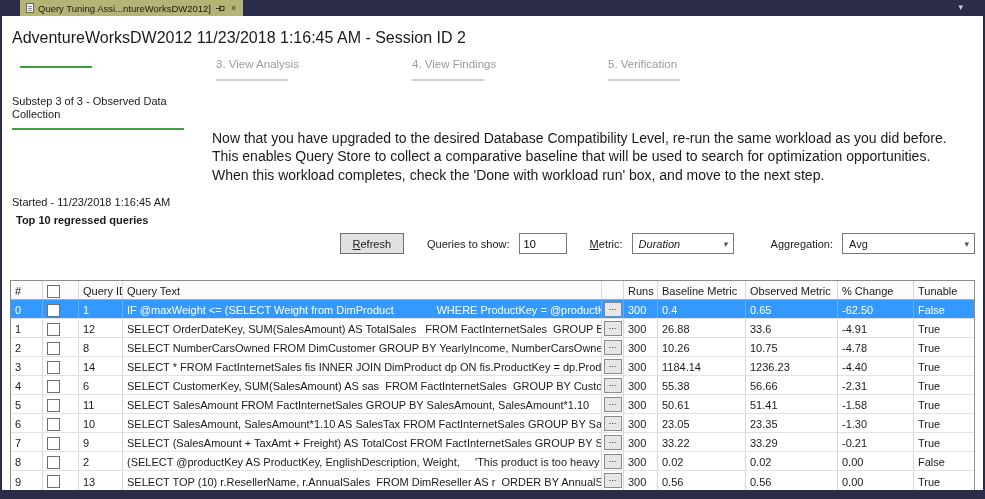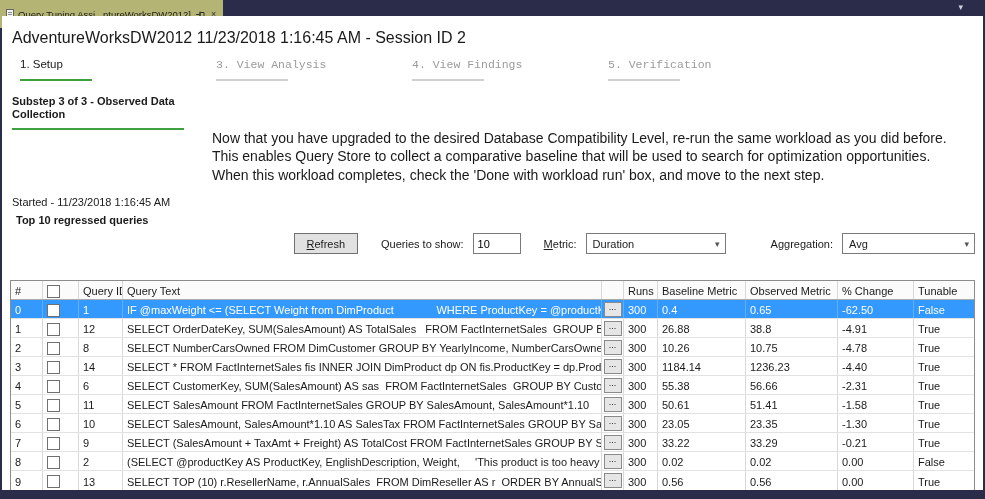--- a/index.html
+++ b/index.html
@@ -10,21 +10,21 @@
     position:relative; width:985px; height:499px;
     background:var(--frame-dark,#2b2b4a);
     overflow:hidden;
   }
 
   
   .titlebar { position:absolute; top:0; left:0; right:0; height:16px; display:flex; align-items:stretch; }
   .doc-tab {
     display:flex; align-items:center; gap:4px;
     background:var(--tab-olive,#b4b474); color:#1c1c1c;
-    font-size:9.5px; padding:14px 6px; margin-left:0; cursor:default;
+    font-size:9.5px; padding:8px 6px; margin-left:20px; cursor:default;
   }
   .doc-icon { width:8px; height:10px; background:#f4f4f4; border:1px solid #666; position:relative; }
   .doc-icon::before { content:""; position:absolute; left:1px; right:1px; top:2px; height:1px; background:#888; box-shadow:0 2px 0 #888, 0 4px 0 #888; }
   .tab-glyph { font-size:9px; color:#333; padding:0 1px; }
   .pin-svg { display:block; }
   .title-chevron { position:absolute; right:22px; top:2px; color:#cfcfdc; font-size:9px; }
 
   
   .content {
     position:absolute; top:16px; left:2px; right:2px; bottom:9px;
@@ -33,25 +33,25 @@
   .breadcrumb { margin:4px 0 0 10px; font-size:11px; height:13px; }
   .breadcrumb span { margin-right:6px; }
   .session-line { margin:13px 0 0 10px; font-size:16px; height:13px; }
 
   .steps { display:flex; margin:16px 0 0 18px; }
   .step { width:196px; }
   .step .lbl { font-size:11.5px; height:13px; }
   .step .bar { width:72px; height:2px; margin-top:8px; }
   .step.done .lbl, .step.active .lbl { color:#1a1a1a; }
   .step.done .bar, .step.active .bar { background:var(--accent-green,#3fa03f); }
-  .step.pending .lbl { color:#9b9b9b;font-family:Liberation Mono, monospace; }
+  .step.pending .lbl { color:#9b9b9b; }
   .step.pending .bar { background:#cfcfcf; }
 
   .substep-row { display:flex; margin:14px 0 0 10px; }
-  .substep { width:190px; flex:0 0 190px;font-weight:bold; }
+  .substep { width:190px; flex:0 0 190px; }
   .substep .lbl { font-size:11px; line-height:1.2; }
   .substep .bar { width:172px; height:2px; margin-top:7px; background:var(--accent-green,#3fa03f); }
   .substep-desc { width:764px; font-size:14px; line-height:1.32; padding-left:10px;margin-top:34px; }
 
   .started-line { margin:12px 0 0 10px; font-size:11px; height:13px; }
   .grid-title { margin:5px 0 0 14px; font-size:11px; font-weight:bold; height:13px; }
 
   
   .controls {
     display:flex; align-items:center; justify-content:flex-end;
@@ -65,21 +65,21 @@
   }
   .txt-input {
     width:48px; height:21px; border:1px solid #7a7a7a; font-size:11px;
     padding:2px 4px; font-family:"Liberation Sans", sans-serif;
   }
   .combo {
     display:flex; align-items:center; justify-content:space-between;
     border:1px solid #7a7a7a; background:#fff; height:21px;
     padding:0 2px 0 6px; font-size:11px;
   }
-  .combo-metric { width:140px; margin-right:36px; }
+  .combo-metric { width:102px; margin-right:28px;font-style:italic; }
   .combo-agg { width:133px;gap:14px; }
   .combo .arr { color:#555; font-size:9px; padding:0 3px; }
 
   
   .grid { margin:26px 8px 0 8px; border:1px solid #8c8c8c; font-size:11px; }
   .trow { display:flex; height:19px; align-items:stretch; border-bottom:1px solid #e2e2e2; background:#fff; }
   .trow:last-child { border-bottom:none; }
   .trow.thead { background:#fbfbfb; border-bottom:1px solid #ababab; }
   .cell {
     padding:2px 4px 0 4px; border-right:1px solid #d8d8d8;
@@ -141,21 +141,20 @@
     <span class="title-chevron">▾</span>
   </div>
 
   <div class="content">
 
 
     <div class="session-line">AdventureWorksDW2012 11/23/2018 1:16:45 AM - Session ID 2</div>
 
     <div class="steps">
         <div class="step done">
-          <div class="lbl">1. Setup</div>
           <div class="bar"></div>
         </div>
         <div class="step pending">
           <div class="lbl">3. View Analysis</div>
           <div class="bar"></div>
         </div>
         <div class="step pending">
           <div class="lbl">4. View Findings</div>
           <div class="bar"></div>
         </div>
@@ -222,21 +221,21 @@
           <div class="cell c-tun">False</div>
         </div>
         <div class="trow">
           <div class="cell c-num">1</div>
           <div class="cell c-chk"><span class="checkbox"></span></div>
           <div class="cell c-qid">12</div>
           <div class="cell c-text">SELECT OrderDateKey, SUM(SalesAmount) AS TotalSales   FROM FactInternetSales  GROUP BY OrderDateKey...</div>
           <div class="cell c-dots"><span class="dots-btn">...</span></div>
           <div class="cell c-runs">300</div>
           <div class="cell c-base">26.88</div>
-          <div class="cell c-obs">38.8</div>
+          <div class="cell c-obs">33.6</div>
           <div class="cell c-chg">-4.91</div>
           <div class="cell c-tun">True</div>
         </div>
         <div class="trow">
           <div class="cell c-num">2</div>
           <div class="cell c-chk"><span class="checkbox"></span></div>
           <div class="cell c-qid">8</div>
           <div class="cell c-text">SELECT NumberCarsOwned FROM DimCustomer GROUP BY YearlyIncome, NumberCarsOwned</div>
           <div class="cell c-dots"><span class="dots-btn">...</span></div>
           <div class="cell c-runs">300</div>

